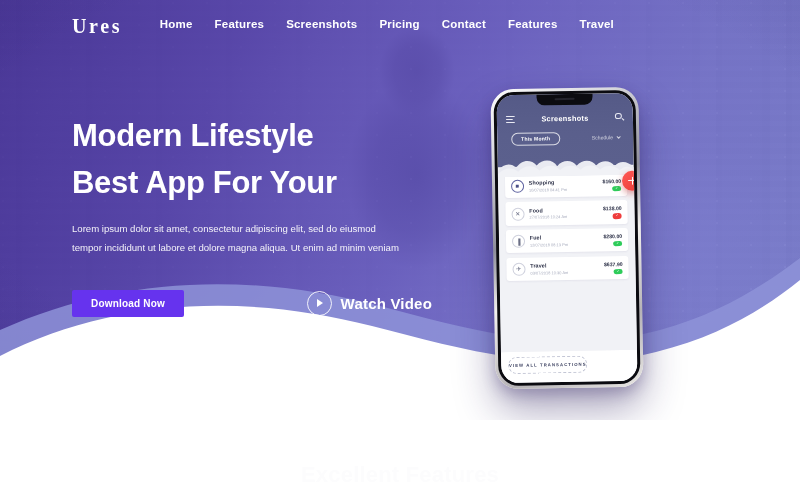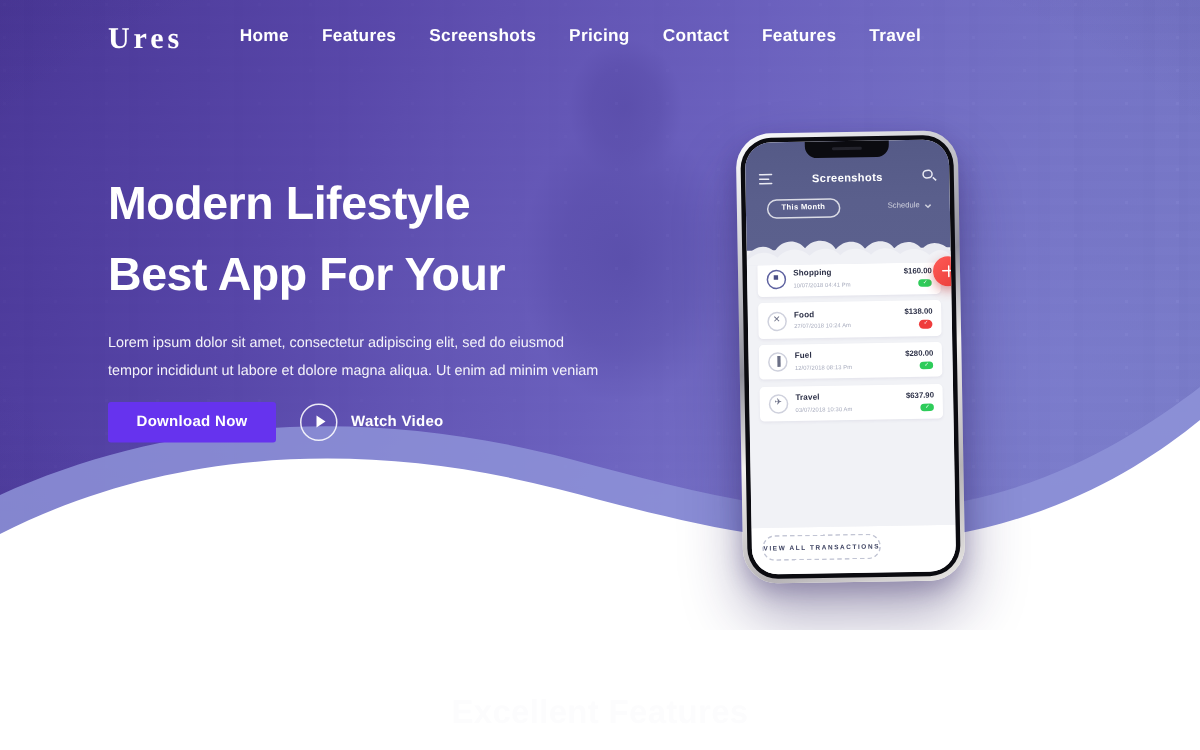--- a/index.html
+++ b/index.html
@@ -91,41 +91,41 @@
   #hero-copy{ position:absolute; left:72px; top:112px; width:360px; z-index:30; }
   #hero-title{
     font-size:31px; line-height:1.52; font-weight:700; color:#ffffff;
     letter-spacing:-.3px;
   }
   #hero-subtitle{
     margin-top:14px; width:330px;
     font-size:9.6px; line-height:1.95; font-weight:400;
     color:rgba(255,255,255,.93);
   }
-  #hero-actions{ margin-top:10px; display:flex; align-items:center; gap:16px; }
+  #hero-actions{ margin-top:32px; display:flex; align-items:center; gap:16px;justify-content:space-between; }
   #download-button{
     display:inline-flex; align-items:center; justify-content:center;
     height:27px; padding:0 19px; border:none; border-radius:2px;
     background:#6633ee; color:#fff;
     font-family:"Liberation Sans", sans-serif;
     font-size:10px; font-weight:700; letter-spacing:.2px; cursor:pointer;
   }
   #watch-video{ display:flex; align-items:center; gap:9px; cursor:pointer; }
   .play-circle{
     width:25px; height:25px; border-radius:50%;
     border:1.4px solid rgba(255,255,255,.88);
     display:flex; align-items:center; justify-content:center;
   }
   .play-tri{
     width:0; height:0; margin-left:2px;
     border-left:6.5px solid #ffffff;
     border-top:4.3px solid transparent;
     border-bottom:4.3px solid transparent;
   }
-  #watch-video-label{ font-size:10px; font-weight:700; color:#fff; letter-spacing:.2px; }
+  #watch-video-label{ font-size:15px; font-weight:700; color:#fff; letter-spacing:.2px; }
 
   
   #phone-mockup{
     position:absolute; left:493px; top:88px; width:148px; height:300px; z-index:35;
     transform:rotate(-1deg);
   }
   .phone-frame{
     position:absolute; inset:0; border-radius:23px;
     background:linear-gradient(150deg,#fdfdfd 0%,#d8d8dd 18%,#8e8e99 42%,#f3f1ee 58%,#b6b3b6 80%,#e9e7e4 100%);
     padding:2.6px;

